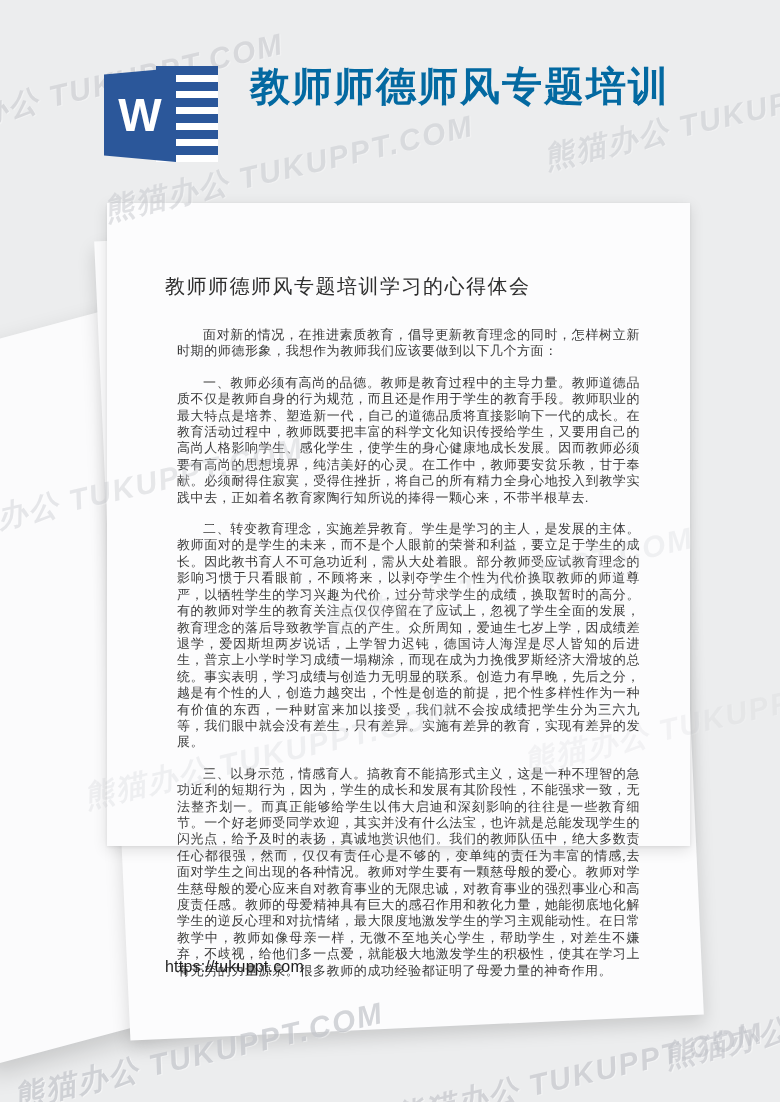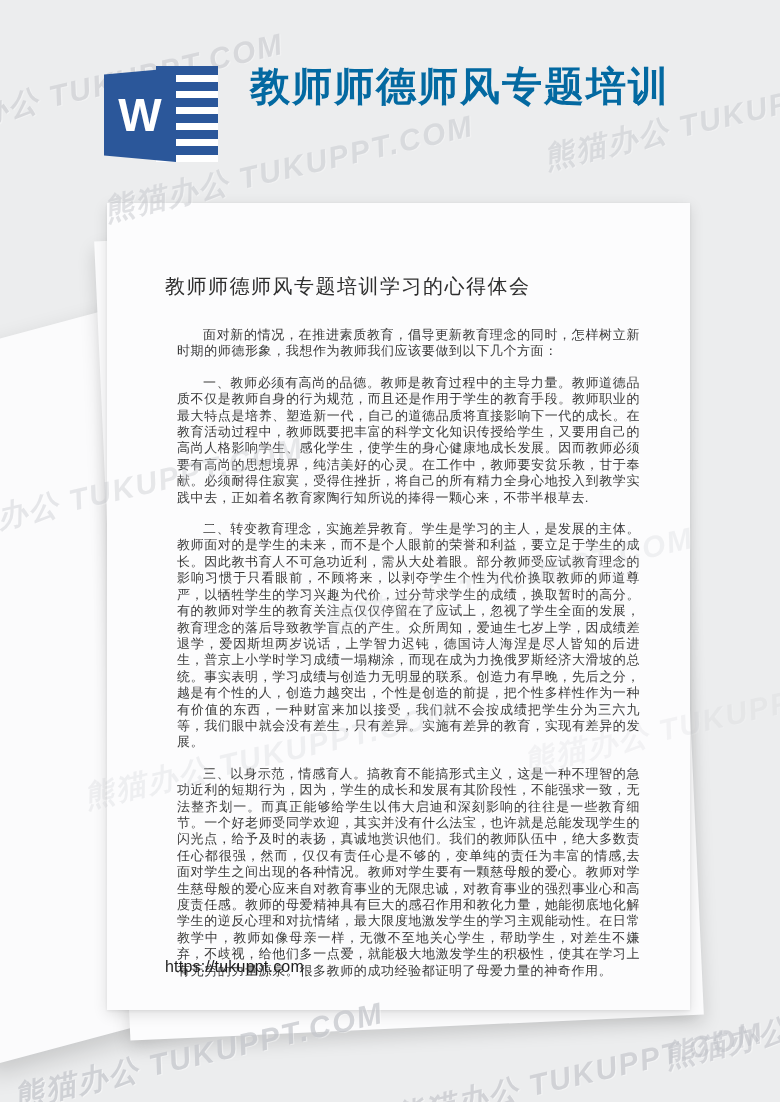--- a/index.html
+++ b/index.html
@@ -22,21 +22,21 @@
     transform:rotate(-15deg);transform-origin:top right;
     box-shadow:0 10px 24px rgba(0,0,0,.16);
   }
   .sheet-under{
     left:112px;top:228px;width:574px;height:800px;
     background:#fcfcfd;
     transform:rotate(-2.6deg);
     box-shadow:0 8px 18px rgba(0,0,0,.15);
   }
   .sheet-main{
-    left:107px;top:203px;width:583px;height:807px;
+    left:107px;top:203px;width:583px;height:643px;
     background:#fcfcfd;
     box-shadow:0 4px 14px rgba(0,0,0,.12),0 1px 3px rgba(0,0,0,.07);
   }
 
   
   .doc-inner{
     position:absolute;left:58px;right:50px;top:70px;
     color:#3a3a3a;font-family:var(--serif);
   }
   .doc-title{

